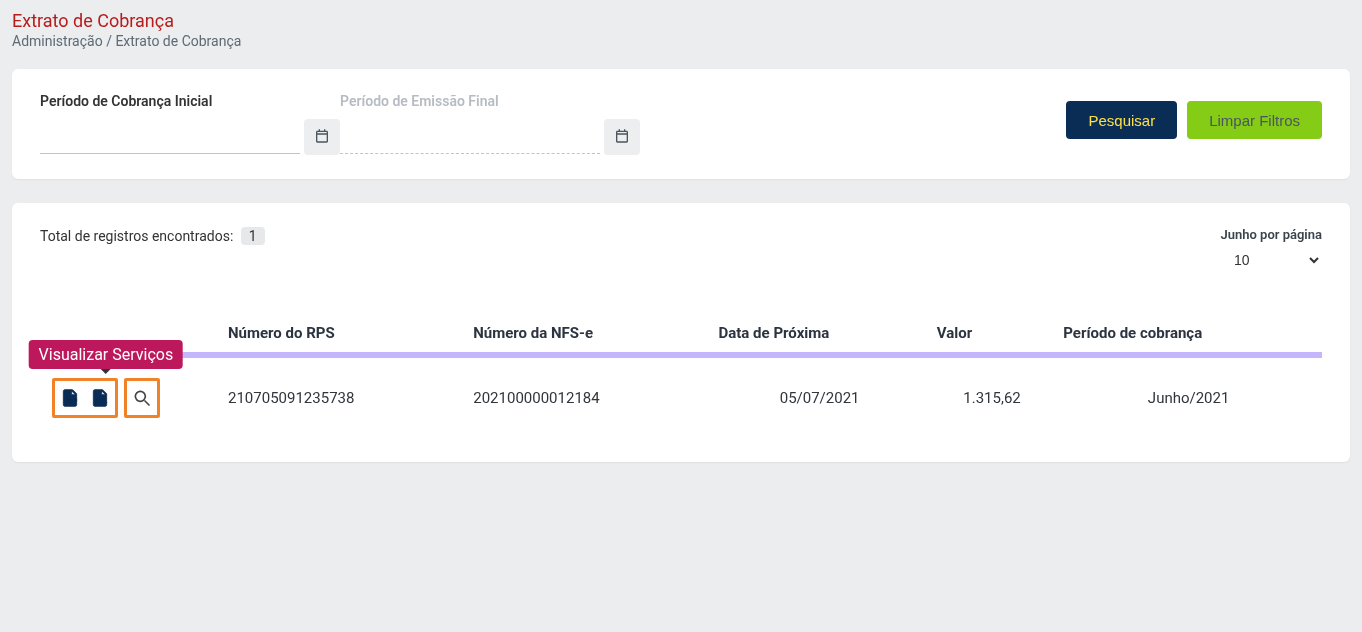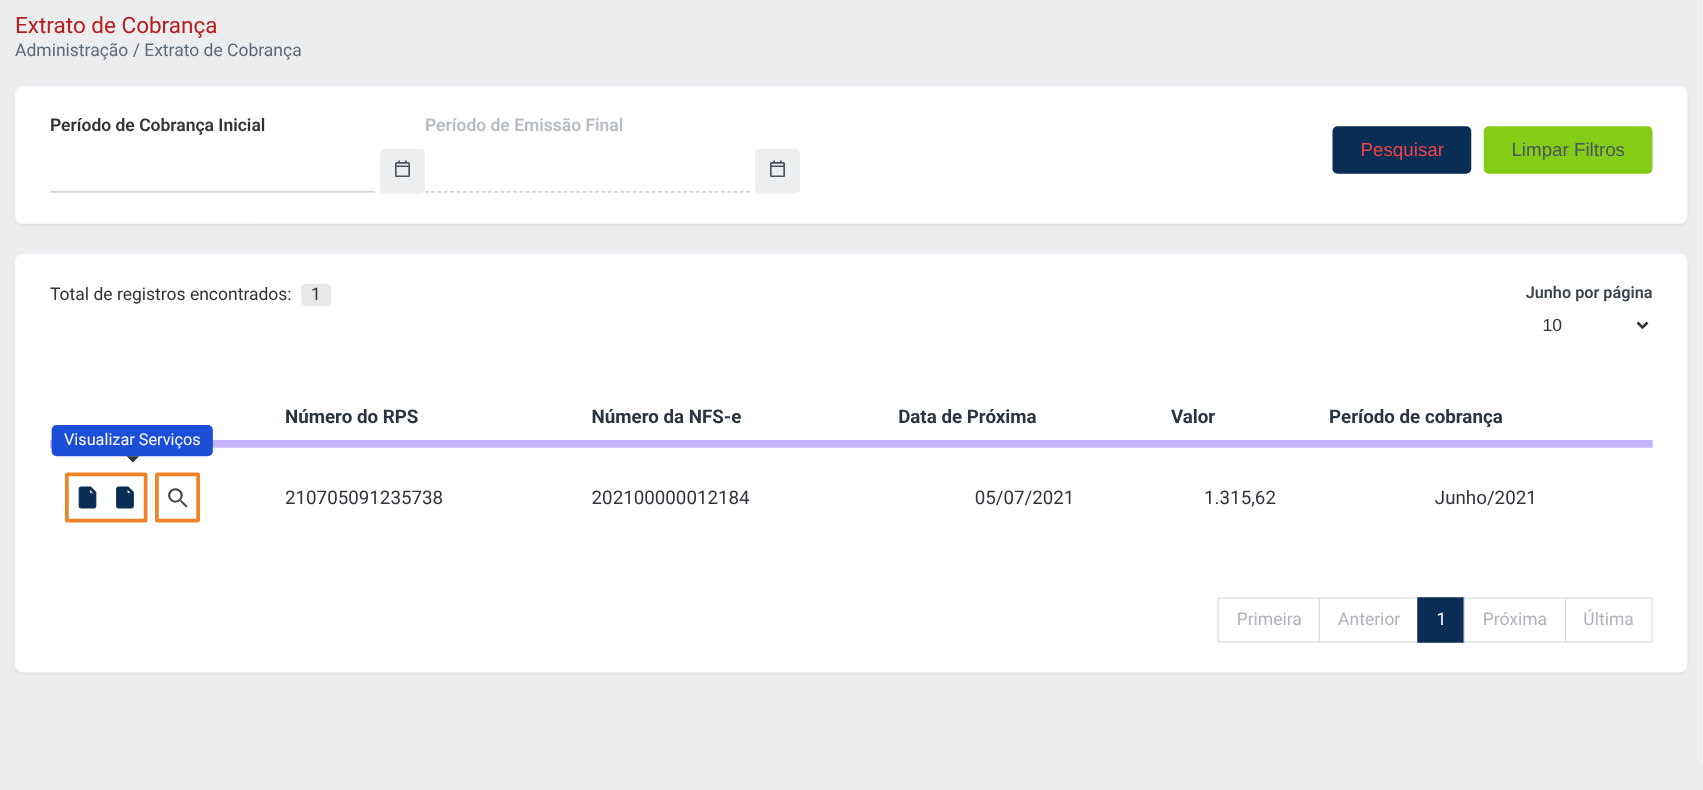--- a/index.html
+++ b/index.html
@@ -81,21 +81,21 @@
   .btn {
     height: 38px;
     padding: 0 22px;
     border-radius: 4px;
     font-size: 15px;
     display: inline-flex;
     align-items: center;
     cursor: pointer;
     border: none;
   }
-  .btn-primary { background: #0a2d55; color: #ef4444; }
+  .btn-primary { background: #0a2d55; color: #fde047; }
   .btn-muted { background: #84cc16; color: #4a555f; }
 
   .results-header {
     display: flex;
     align-items: flex-start;
     justify-content: space-between;
     margin-bottom: 40px;
   }
   .total-line { color: #333; font-size: 14px; }
   .badge-count {
@@ -156,23 +156,23 @@
     justify-content: center;
   }
   .mini-icon svg { width: 20px; height: 20px; fill: #0a2d55; stroke: #0a2d55; }
   .mini-icon.search svg { fill: none; stroke: #444; stroke-width: 2; }
 
   .tooltip {
     position: absolute;
     top: -34px;
     left: 50%;
     transform: translateX(-50%);
-    background: #1d4ed8;
+    background: #be185d;
     color: #fff;
-    font-size: 13px;
+    font-size: 16px;
     padding: 5px 10px;
     border-radius: 4px;
     white-space: nowrap;
   }
   .tooltip::after {
     content: '';
     position: absolute;
     left: 50%;
     bottom: -5px;
     margin-left: -5px;
@@ -301,20 +301,13 @@
         </td>
         <td>210705091235738</td>
         <td>202100000012184</td>
         <td class="col-data">05/07/2021</td>
         <td class="col-valor">1.315,62</td>
         <td class="col-periodo">Junho/2021</td>
       </tr>
     </tbody>
   </table>
 
-  <div class="pagination">
-    <div class="page-btn">Primeira</div>
-    <div class="page-btn">Anterior</div>
-    <div class="page-btn active">1</div>
-    <div class="page-btn">Próxima</div>
-    <div class="page-btn">Última</div>
-  </div>
 </div>
 
 </body></html>

